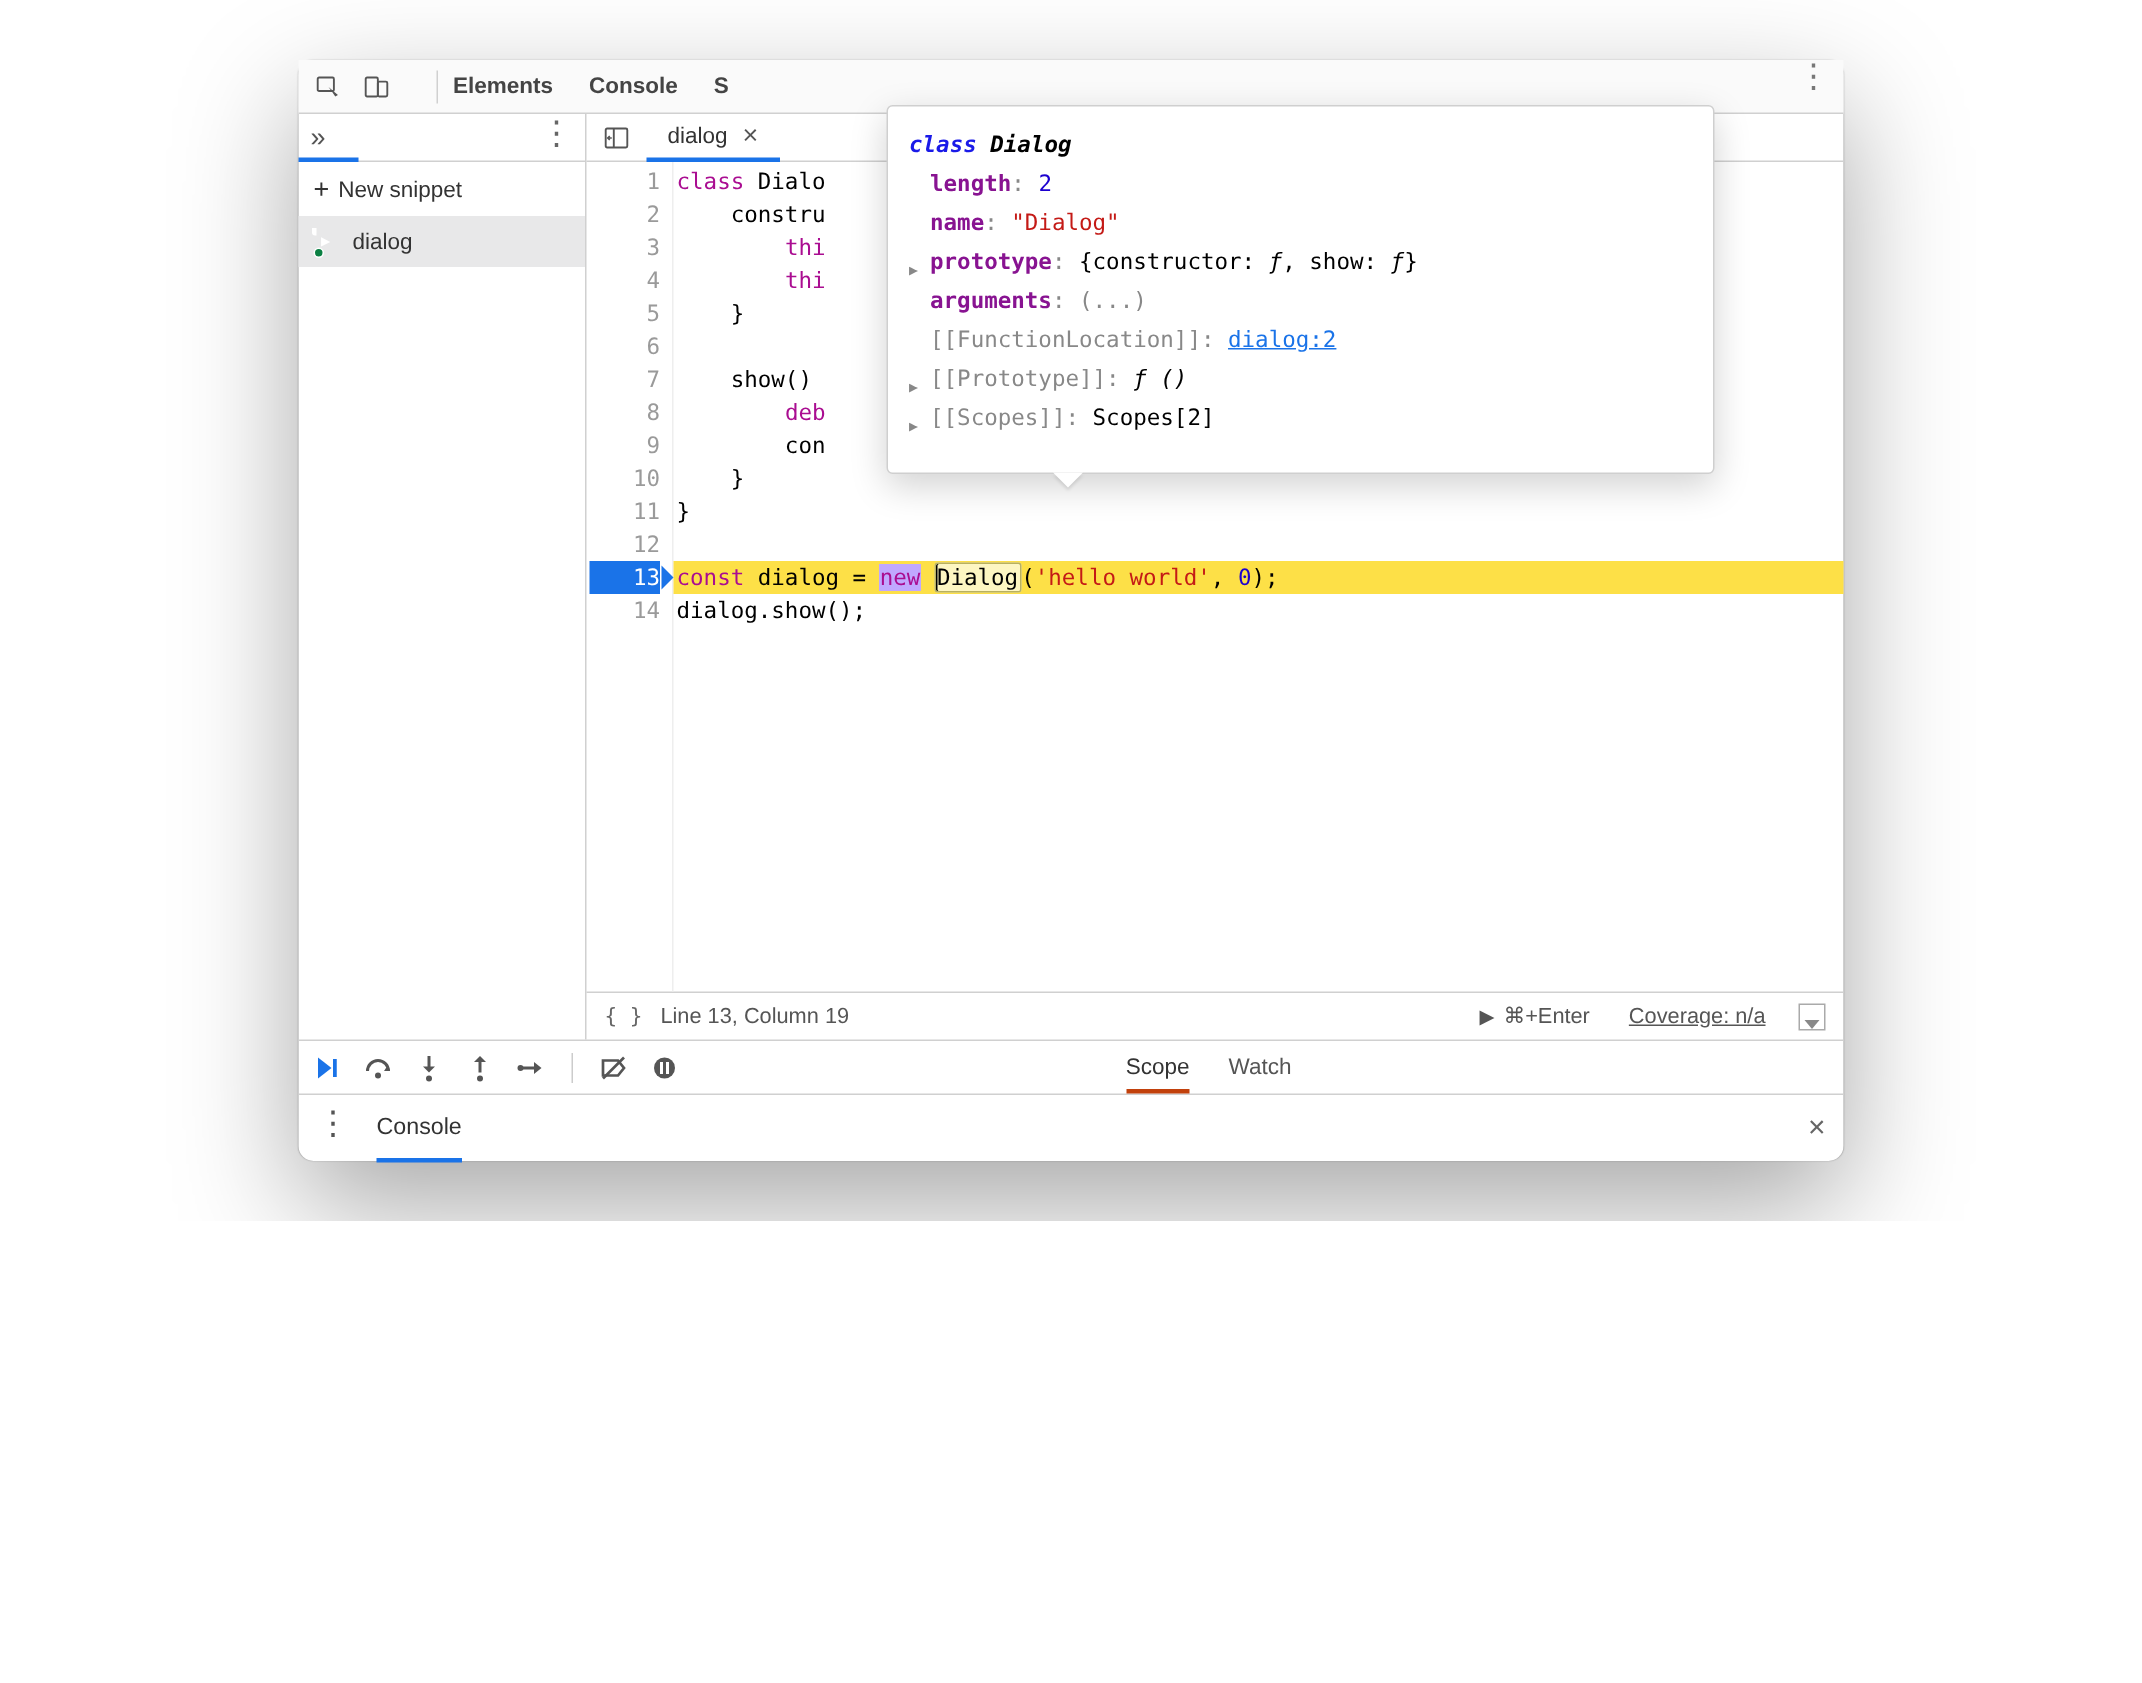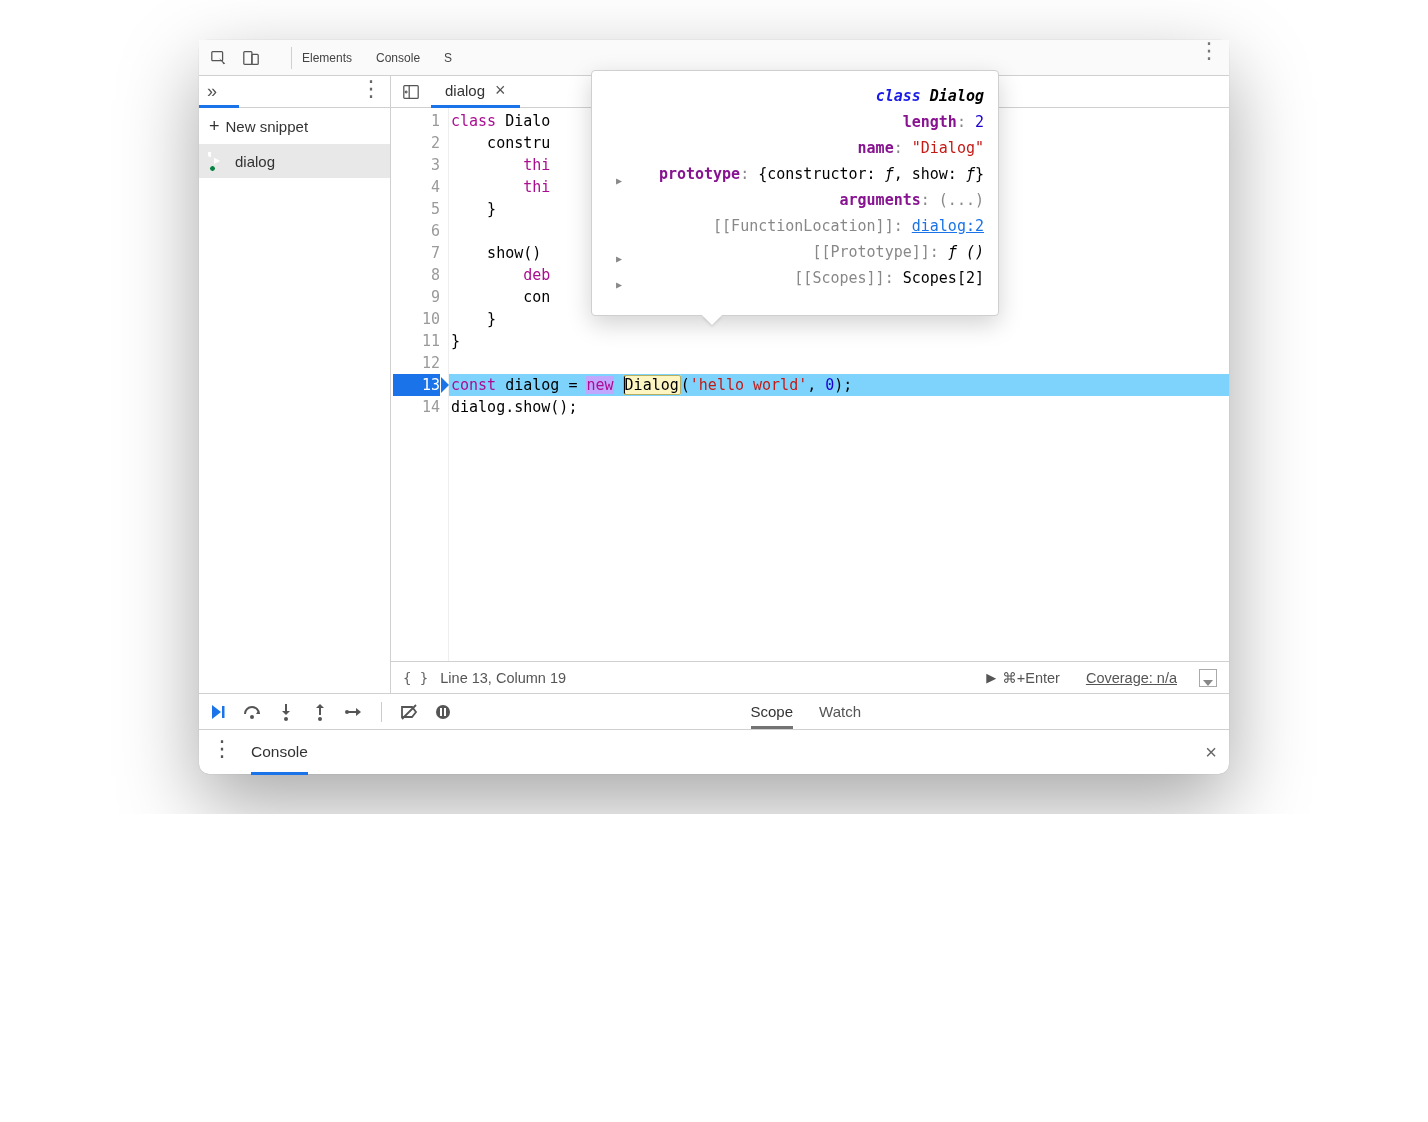--- a/index.html
+++ b/index.html
@@ -41,21 +41,21 @@
   display: flex;
   align-items: center;
   padding: 0 10px;
   border-bottom: 1px solid #d0d0d0;
   background: #fafafa;
   position: relative;
 }
 .tool-icons-left { display: flex; align-items: center; gap: 12px; margin-right: 20px; }
 .icon-btn { width: 20px; height: 20px; display: inline-flex; align-items: center; justify-content: center; color: #555; }
 .icon-btn svg { width: 18px; height: 18px; stroke: currentColor; fill: none; stroke-width: 1.4; }
-.tabs { display: flex; gap: 24px; align-items: center; font-size: 12px; color: #444; }
+.tabs { display: flex; gap: 24px; align-items: center; font-size: 15px; color: #444; font-weight: bold; }
 .tab { cursor: pointer; }
 .tab.partial { overflow: hidden; white-space: nowrap; width: 12px; }
 .vert-sep { width: 1px; height: 22px; background: #d0d0d0; margin: 0 10px; }
 .tabs-row .right-icons { margin-left: auto; display: flex; align-items: center; gap: 10px; }
 
 
 .main { display: flex; height: 618px; border-bottom: 1px solid #d0d0d0; }
 .sidebar { width: 192px; border-right: 1px solid #d0d0d0; display: flex; flex-direction: column; }
 .sb-head { height: 32px; display: flex; align-items: center; padding: 0 8px; border-bottom: 1px solid #d0d0d0; gap: 8px; color: #555; position: relative; }
 .sb-head .expand { font-size: 18px; }
@@ -84,47 +84,46 @@
   font-size: 15px; color: #333; border-bottom: 3px solid #1a73e8; margin-bottom: -1px;
 }
 .file-tab .close { font-size: 18px; color: #555; }
 
 .scrollarea { flex: 1; display: flex; font-family: Menlo, Consolas, monospace; font-size: 15px; position: relative; }
 .gutter { width: 58px; text-align: right; color: #9a9a9a; padding: 2px 8px 2px 2px; line-height: 22px; user-select: none; border-right: 1px solid #eee; }
 .gutter .ln { height: 22px; }
 .ln.hl { background: #1a73e8; color: #fff; }
 .code { flex: 1; padding: 2px 0; line-height: 22px; position: relative; }
 .code-line { height: 22px; white-space: pre; padding-left: 2px; }
-.code-line.hl { background: #7dd3fc; position: relative; }
+.code-line.hl { background: #fde047; position: relative; }
 .code-line.hl::before {
   content: ""; position: absolute; left: -8px; top: 50%; transform: translateY(-50%);
   border-left: 8px solid #1a73e8; border-top: 8px solid transparent; border-bottom: 8px solid transparent;
 }
 .kw { color: #aa0d91; }
 .str { color: #c41a16; }
 .num { color: #1c00cf; }
 .hl-new { background: #c0a8ff; }
 .hl-dialog { background: #fdf6c2; border: 1px solid #b8b060; border-radius: 2px; padding: 0 1px; box-shadow: inset 1px 0 0 #000; }
 
 
 .popover {
   position: absolute;
   left: 142px;
   top: -38px;
-  width: 408px;
+  width: 552px;
   background: #fff;
   border: 1px solid #cfcfcf;
   border-radius: 4px;
   box-shadow: 0 8px 24px rgba(0,0,0,0.18);
   font-family: Menlo, Consolas, monospace;
   font-size: 15px;
-  padding: 12px 14px 24px 24px;
+  padding: 12px 14px 24px 14px;
   line-height: 26px;
   z-index: 5;
-  text-align: right;
 }
 .popover::after {
   content: "";
   position: absolute; bottom: -10px; left: 110px;
   border-top: 10px solid #fff; border-left: 10px solid transparent; border-right: 10px solid transparent;
   filter: drop-shadow(0 2px 1px rgba(0,0,0,0.1));
 }
 .pop-head .pop-kw { color: #1a1ae8; font-style: italic; font-weight: 600; }
 .pop-head .pop-name { font-style: italic; font-weight: 700; }
 .pop-row { padding-left: 14px; position: relative; }
@@ -144,21 +143,21 @@
 .status-bar .end-icon { margin-left: 10px; width: 18px; height: 18px; border: 1.5px solid #aaa; display: inline-flex; align-items: flex-end; justify-content: center; }
 .status-bar .end-icon::after { content: ""; border-top: 6px solid #888; border-left: 5px solid transparent; border-right: 5px solid transparent; }
 
 
 .debug-row { height: 36px; display: flex; align-items: center; border-bottom: 1px solid #d0d0d0; padding: 0 8px; gap: 12px; }
 .dbg-icon { width: 22px; height: 22px; display: inline-flex; align-items: center; justify-content: center; color: #555; }
 .dbg-icon.blue { color: #1a73e8; }
 .dbg-icon svg { width: 20px; height: 20px; }
 .dbg-sep { width: 1px; height: 20px; background: #ccc; margin: 0 4px; }
 .debug-right { margin-left: auto; display: flex; gap: 26px; font-size: 15px; padding-right: 360px; }
-.debug-right .scope { color: #333; border-bottom: 3px solid #737373; padding-bottom: 6px; margin-bottom: -9px; }
+.debug-right .scope { color: #333; border-bottom: 3px solid #c2410c; padding-bottom: 6px; margin-bottom: -9px; }
 .debug-right .watch { color: #555; cursor: pointer; }
 
 
 .drawer { height: 44px; display: flex; align-items: center; padding: 0 12px; font-size: 15.5px; color: #333; gap: 18px; border-bottom-left-radius: 10px; border-bottom-right-radius: 10px; }
 .drawer .vdots { font-size: 22px; color: #555; line-height: 1; transform: translateY(-3px);}
 .drawer .label { border-bottom: 3px solid #1a73e8; padding-bottom: 11px; margin-bottom: -14px; }
 .drawer .close { margin-left: auto; font-size: 20px; color: #666; }
 </style>
 </head>
 <body>

